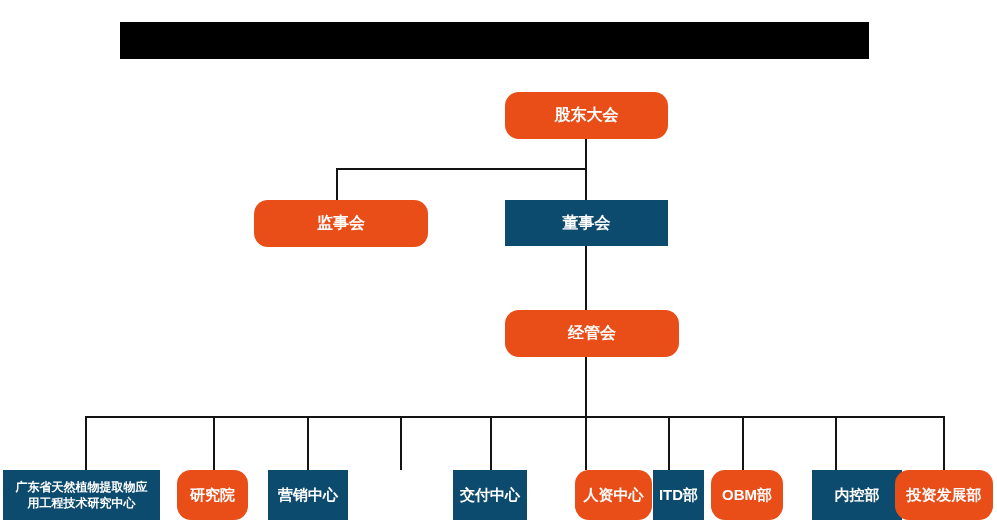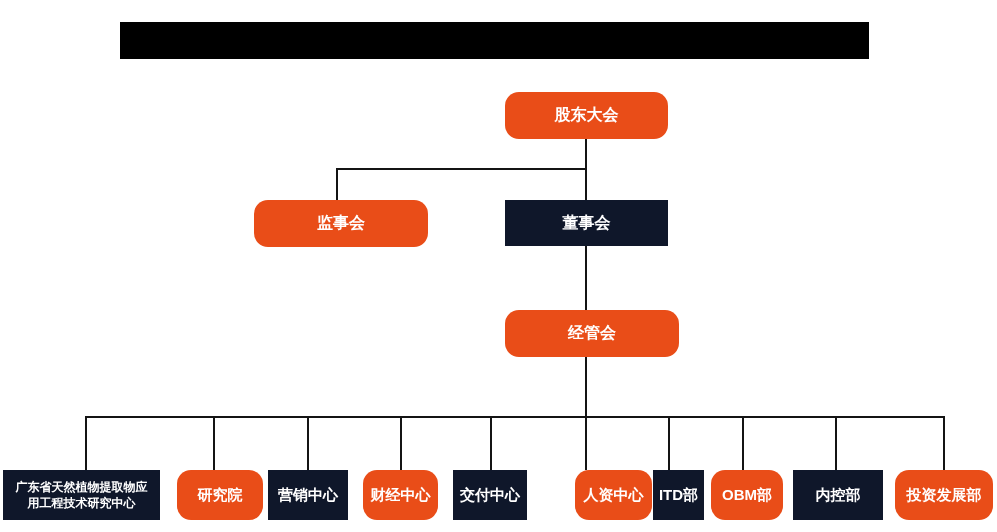--- a/index.html
+++ b/index.html
@@ -11,21 +11,21 @@
   .redacted {
     position:absolute; background:#000000;
     left:120px; top:22px; width:749px; height:37px;
   }
   .node {
     position:absolute; display:flex; align-items:center; justify-content:center;
     color:#ffffff; font-weight:bold; text-align:center;
     box-sizing:border-box; padding:2px 4px; line-height:1.3;
   }
   .primary   { background:#e94d18;border-radius:14px; }
-  .secondary { background:#0f172a; }
+  .secondary { background:#0c4a6e; }
   .size-lg { font-size:16px; }
   .size-md { font-size:15px; }
   .size-sm { font-size:12px; line-height:1.35; white-space:pre-line; }
   .line { position:absolute; background:#141414; }
   
   .v-shareholders-directors { left:585px; top:139px; width:2px; height:61px; }
   .h-supervisors-branch     { left:336px; top:168px; width:251px; height:2px; }
   .v-supervisors-drop       { left:336px; top:168px; width:2px; height:32px; }
   .v-directors-management   { left:585px; top:246px; width:2px; height:64px; }
   .v-management-bus         { left:585px; top:357px; width:2px; height:60px; }
@@ -34,28 +34,28 @@
   .d1  { left:85px;  } .d2  { left:213px; } .d3  { left:307px; }
   .d4  { left:400px; } .d5  { left:490px; } .d6  { left:585px; }
   .d7  { left:668px; } .d8  { left:742px; } .d9  { left:835px; }
   .d10 { left:943px; }
   
   .n-shareholders { left:505px; top:92px;  width:163px; height:47px; }
   .n-supervisors  { left:254px; top:200px; width:174px; height:47px; }
   .n-directors    { left:505px; top:200px; width:163px; height:46px; }
   .n-management   { left:505px; top:310px; width:174px; height:47px; }
   .n-b1  { left:3px;   top:470px; width:157px; height:50px; }
-  .n-b2  { left:177px; top:470px; width:86px;  height:50px; }
+  .n-b2  { left:177px; top:470px; width:71px;  height:50px; }
   .n-b3  { left:268px; top:470px; width:80px;  height:50px; }
   .n-b4  { left:363px; top:470px; width:75px;  height:50px; }
   .n-b5  { left:453px; top:470px; width:74px;  height:50px; }
   .n-b6  { left:555px; top:470px; width:77px;  height:50px;margin-left:20px; }
   .n-b7  { left:653px; top:470px; width:51px;  height:50px; }
   .n-b8  { left:711px; top:470px; width:72px;  height:50px; }
-  .n-b9  { left:793px; top:470px; width:90px;  height:50px; }
+  .n-b9  { left:812px; top:470px; width:90px;  height:50px; }
   .n-b10 { left:895px; top:470px; width:98px;  height:50px; }
 </style>
 </head>
 <body>
 
 <div id="stage">
 
   <div class="redacted"></div>
 
   <div class="line v-shareholders-directors"></div>
@@ -79,21 +79,20 @@
 
   <div class="node primary size-lg n-supervisors">监事会</div>
   <div class="node secondary size-lg n-directors">董事会</div>
 
   <div class="node primary size-lg n-management">经管会</div>
 
   <div class="node secondary size-sm n-b1">广东省天然植物提取物应
 用工程技术研究中心</div>
   <div class="node primary size-md n-b2">研究院</div>
   <div class="node secondary size-md n-b3">营销中心</div>
-  <div class="node primary size-md n-b4">财经中心</div>
   <div class="node secondary size-md n-b5">交付中心</div>
   <div class="node primary size-md n-b6">人资中心</div>
   <div class="node secondary size-md n-b7">ITD部</div>
   <div class="node primary size-md n-b8">OBM部</div>
   <div class="node secondary size-md n-b9">内控部</div>
   <div class="node primary size-md n-b10">投资发展部</div>
 
 </div>
 
 </body></html>

